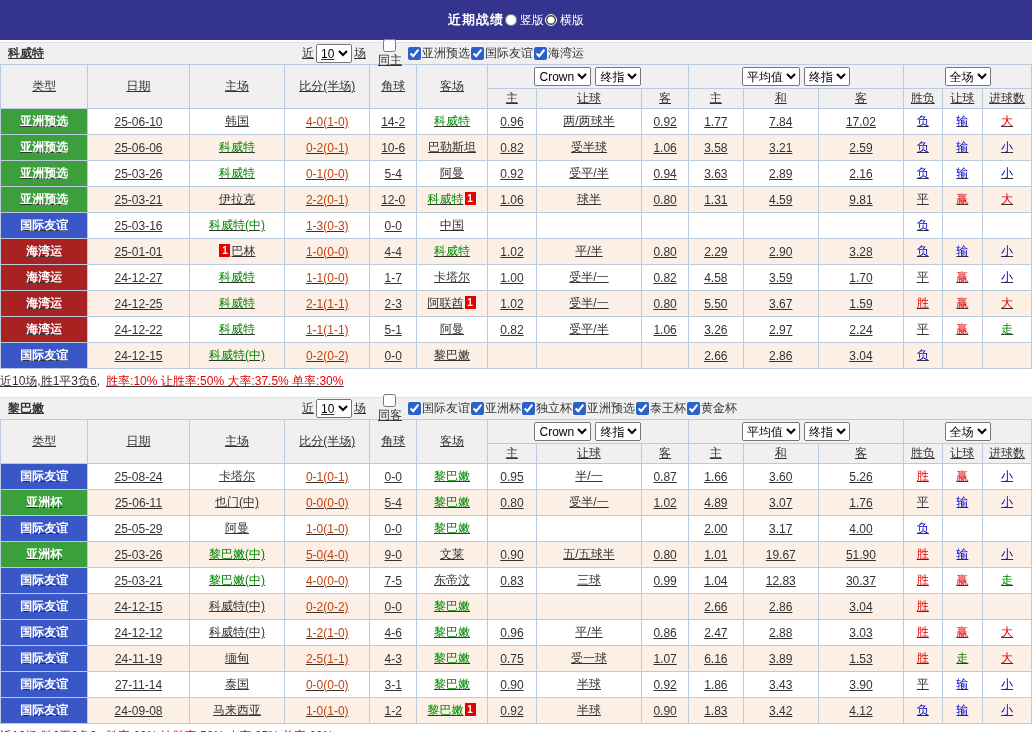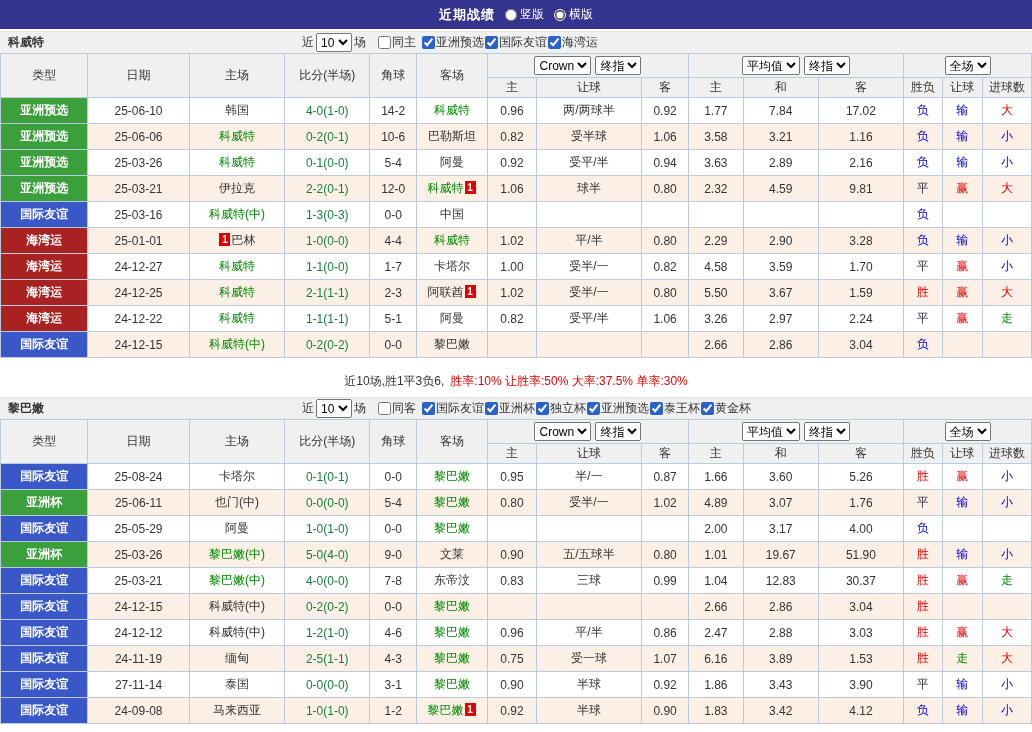--- a/index.html
+++ b/index.html
@@ -4,61 +4,61 @@
 <style>
   * { margin:0; padding:0; box-sizing:border-box; }
   html,body { background:#fff; }
   body {
     width:1032px; height:732px; overflow:hidden;
     font-family:"Liberation Sans","DejaVu Sans",sans-serif;
     font-size:12px; color:#333;
   }
   
   .topbar {
-    height:29px; background:#34348E; color:#fff;
-    display:flex; align-items:center; justify-content:center; gap:10px;
+    height:40px; background:#34348E; color:#fff;
+    display:flex; align-items:center; justify-content:center; gap:1px;
   }
   .topbar .title { font-weight:bold; font-size:13px; letter-spacing:1px; }
   .radio { display:inline-flex; align-items:center; gap:3px; cursor:pointer; }
   .radio input { accent-color:#ffffff; width:12px; height:12px; margin:0; }
   
-  .section { margin-top:2px; }
+  .section { margin-top:2px;text-decoration:underline; }
   .sec-head {
     height:22px; background:#f0f0f0; border-top:1px solid #e2e2e2;
     display:flex; align-items:center;
   }
   .team { width:300px; padding-left:8px; font-weight:bold; color:#333; }
   .filters { display:flex; align-items:center; }
   .fl { margin:0 2px; }
   .filters select { font-size:12px; font-family:inherit; height:19px; }
   .chk { display:inline-flex; align-items:center; margin-right:1px; cursor:pointer; }
   .chk input { width:13px; height:13px; margin:0 1px 0 0; accent-color:#2a62c9; }
-  .chk.same { margin:0 6px 0 10px; }
+  .chk.same { margin:0 6px 0 10px;flex-direction:column; }
   
   table.grid { width:1032px; border-collapse:collapse; table-layout:fixed; }
   .grid th, .grid td {
     border:1px solid #b9cbdc; text-align:center; vertical-align:middle;
     overflow:hidden; white-space:nowrap; padding:0 1px; height:26px;
   }
   .grid thead th { background:#f0f0f0; font-weight:normal; color:#333; }
   .grid tr.selrow th { height:24px; }
   .grid tr.subrow th { height:20px; }
   .grid thead select { font-size:12px; font-family:inherit; height:19px; margin:0 2px; }
   tr.alt td { background:#FCF0E6; }
   td.type { color:#fff; font-weight:bold; padding:0; }
   .focus { color:#008800; }
-  td.score { color:#15803d; }
+  td.score { color:#c2410c; }
   td.res { font-weight:normal; }
   .rc {
     display:inline-block; width:11px; height:13px; line-height:13px;
     background:#E60000; color:#fff; font-size:10px; font-weight:bold;
     text-align:center; margin:0 1px; vertical-align:1px;
   }
   
-  .summary { text-align:center; padding:15px 0 5px 0; }
+  .summary { padding:4px 0 5px 0; }
   .sum-r { color:#E60000; margin-left:6px; }
 </style>
 </head>
 <body>
 
 <div class="topbar">
   <span class="title">近期战绩</span>
   <label class="radio">
     <input type="radio" name="layout" style="">
     <span>竖版</span>
@@ -158,21 +158,21 @@
     <td>25-06-06</td>
     <td><span class="focus">科威特</span></td>
     <td class="score">0-2(0-1)</td>
     <td>10-6</td>
     <td><span>巴勒斯坦</span></td>
     <td>0.82</td>
     <td>受半球</td>
     <td>1.06</td>
     <td>3.58</td>
     <td>3.21</td>
-    <td>1.16</td>
+    <td>2.59</td>
     <td class="res" style="color: rgb(0, 0, 204);">负</td>
     <td class="res" style="color: rgb(0, 0, 204);">输</td>
     <td class="res" style="color: rgb(0, 0, 204);">小</td>
   </tr>
           <tr>
     <td class="type" style="background: rgb(59, 160, 59);">亚洲预选</td>
     <td>25-03-26</td>
     <td><span class="focus">科威特</span></td>
     <td class="score">0-1(0-0)</td>
     <td>5-4</td>
@@ -190,21 +190,21 @@
           <tr class="alt">
     <td class="type" style="background: rgb(59, 160, 59);">亚洲预选</td>
     <td>25-03-21</td>
     <td><span>伊拉克</span></td>
     <td class="score">2-2(0-1)</td>
     <td>12-0</td>
     <td><span class="focus">科威特</span><span class="rc">1</span></td>
     <td>1.06</td>
     <td>球半</td>
     <td>0.80</td>
-    <td>2.32</td>
+    <td>1.31</td>
     <td>4.59</td>
     <td>9.81</td>
     <td class="res" style="color: rgb(51, 51, 68);">平</td>
     <td class="res" style="color: rgb(230, 0, 0);">赢</td>
     <td class="res" style="color: rgb(230, 0, 0);">大</td>
   </tr>
           <tr>
     <td class="type" style="background: rgb(58, 87, 200);">国际友谊</td>
     <td>25-03-16</td>
     <td><span class="focus">科威特(中)</span></td>
@@ -454,21 +454,21 @@
     <td>51.90</td>
     <td class="res" style="color: rgb(230, 0, 0);">胜</td>
     <td class="res" style="color: rgb(0, 0, 204);">输</td>
     <td class="res" style="color: rgb(0, 0, 204);">小</td>
   </tr>
           <tr>
     <td class="type" style="background: rgb(58, 87, 200);">国际友谊</td>
     <td>25-03-21</td>
     <td><span class="focus">黎巴嫩(中)</span></td>
     <td class="score">4-0(0-0)</td>
-    <td>7-8</td>
+    <td>7-5</td>
     <td><span>东帝汶</span></td>
     <td>0.83</td>
     <td>三球</td>
     <td>0.99</td>
     <td>1.04</td>
     <td>12.83</td>
     <td>30.37</td>
     <td class="res" style="color: rgb(230, 0, 0);">胜</td>
     <td class="res" style="color: rgb(230, 0, 0);">赢</td>
     <td class="res" style="color: rgb(0, 136, 0);">走</td>

